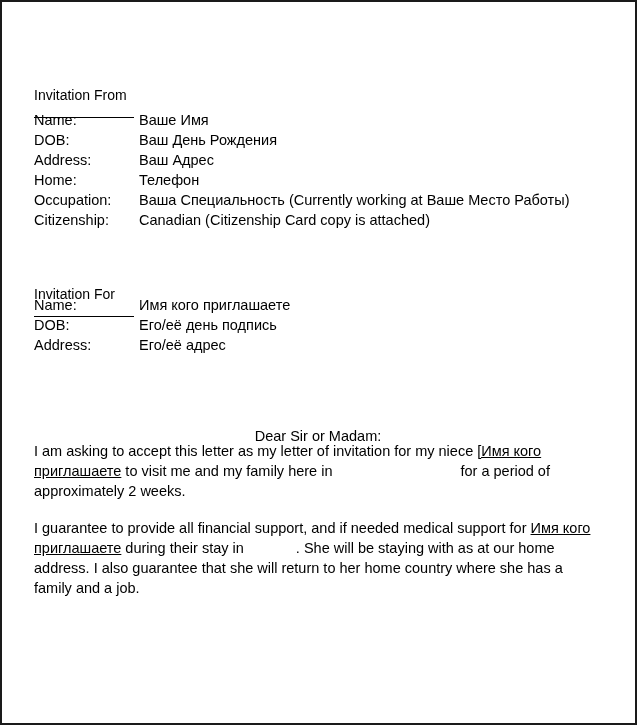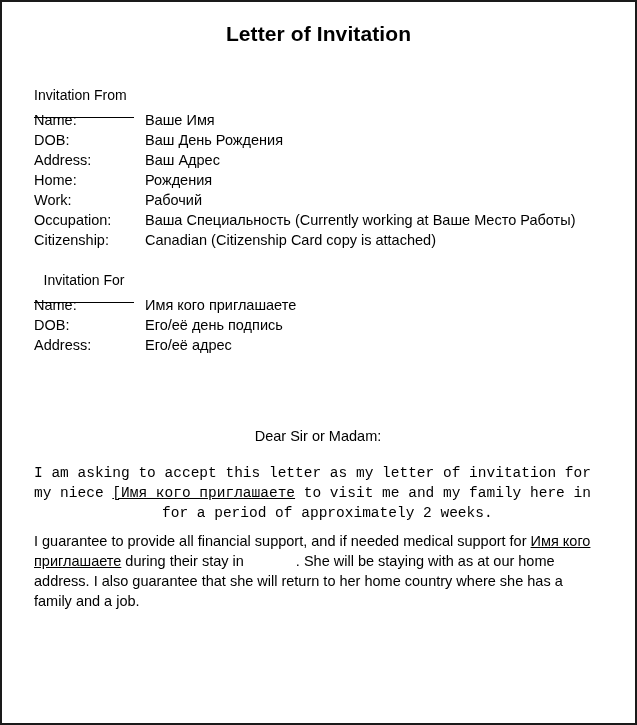--- a/index.html
+++ b/index.html
@@ -42,91 +42,86 @@
     left: 2px;
     font-size: 14px;
     font-weight: normal;
     color: #000000;
     padding-bottom: 14px;
     border-bottom: 1.6px solid #000000;
     width: 100px;
     box-sizing: content-box;
   }
   #heading-from { top: 85px; }
-  #heading-for  { top: 270px; text-align: center; }
+  #heading-for  { top: 284px; }
 
   .field-table {
     position: absolute;
     left: 2px;
     border-collapse: collapse;
     font-size: 14.5px;
     color: #000000;
   }
   #fields-from { top: 108px; }
   #fields-for  { top: 293px; }
   .field-table td {
     padding: 0;
     vertical-align: top;
     line-height: 20px;
     white-space: nowrap;
   }
   .field-table td.label {
     width: 97px;
-    padding-right: 14px;
+    padding-right: 8px;
   }
 
   .body-block {
     position: absolute;
     left: 2px;
     width: 568px;
     font-size: 14.5px;
     line-height: 20px;
     color: #000000;
   }
   #salutation { top: 424px; text-align: center; }
-  #para-1     { top: 461px; font-family: Liberation Mono, monospace; }
-  #para-2     { top: 529px; }
+  #para-1     { top: 439px; }
+  #para-2     { top: 516px; }
   #closing    { top: 659px; }
 
   .u { text-decoration: underline; }
   .blank-gap { display: inline-block; width: 128px; }
   .blank-gap-sm { display: inline-block; width: 52px; }
   .closing-line { display: block; line-height: 20px; white-space: nowrap; }
 </style>
 </head>
 <body>
 
 <div class="page">
   <div class="inner">
 
-    <div class="doc-title">Letter of Invitation</div>
 
     <div class="section-heading" id="heading-from">Invitation From</div>
 
     <table class="field-table" id="fields-from">
       <tbody>
         <tr>
           <td class="label">Name:</td>
           <td class="value">Ваше Имя</td>
         </tr>
         <tr>
           <td class="label">DOB:</td>
           <td class="value">Ваш День Рождения</td>
         </tr>
         <tr>
           <td class="label">Address:</td>
           <td class="value">Ваш Адрес</td>
         </tr>
         <tr>
           <td class="label">Home:</td>
-          <td class="value">Рождения</td>
-        </tr>
-        <tr>
-          <td class="label">Work:</td>
-          <td class="value">Рабочий</td>
+          <td class="value">Телефон</td>
         </tr>
         <tr>
           <td class="label">Occupation:</td>
           <td class="value">Ваша Специальность (Currently working at Ваше Место Работы)</td>
         </tr>
         <tr>
           <td class="label">Citizenship:</td>
           <td class="value">Canadian (Citizenship Card copy is attached)</td>
         </tr>
       </tbody>

